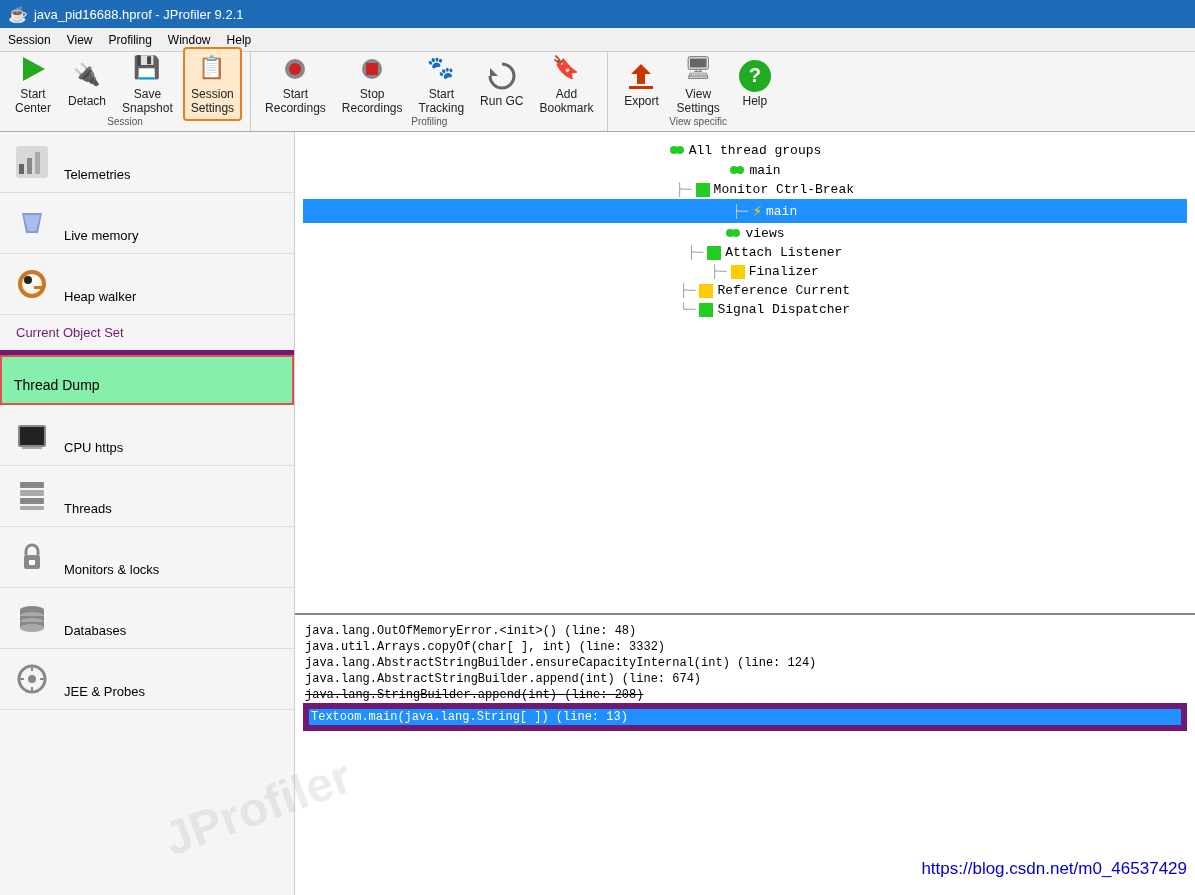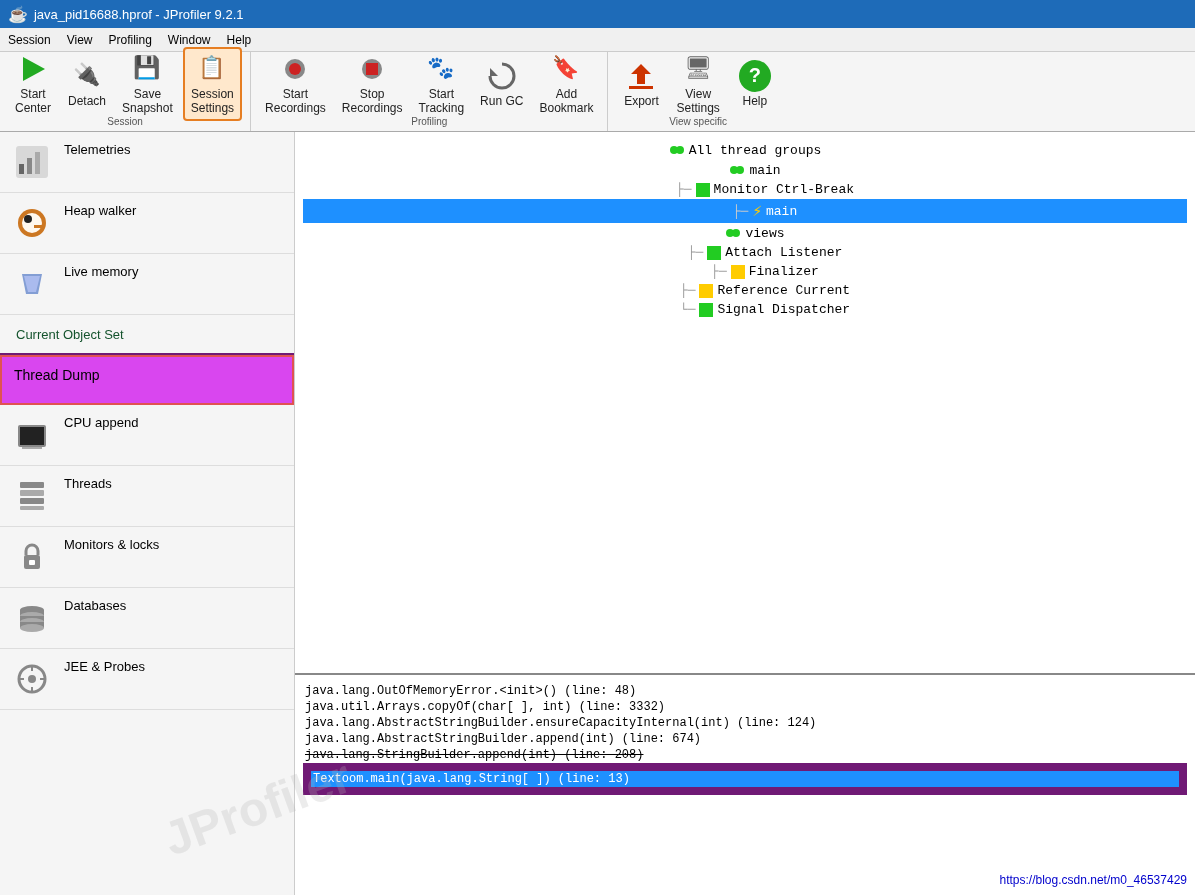--- a/index.html
+++ b/index.html
@@ -88,21 +88,21 @@
     
     #sidebar {
       width: 295px;
       background: #f5f5f5;
       border-right: 1px solid #ccc;
       overflow-y: auto;
       flex-shrink: 0;
     }
     .sidebar-item {
       display: flex;
-      align-items: flex-start;
+      align-items: flex-end;
       padding: 10px 12px;
       cursor: pointer;
       border-bottom: 1px solid #ddd;
       font-family: Arial, sans-serif;
       font-size: 13px;
       gap: 12px;
       min-height: 60px;
     }
     .sidebar-item.active { background: #dce8f5; border: 2px solid #e05252; }
     .sidebar-item .si-icon {
@@ -111,25 +111,25 @@
       font-size: 24px;
       flex-shrink: 0;
     }
     .sidebar-item .si-label { font-weight: normal; }
 
     .sidebar-plain {
       padding: 10px 16px;
       font-family: Arial, sans-serif;
       font-size: 13px;
       cursor: pointer;
-      border-bottom: 2px solid #701a75;
+      border-bottom: 5px solid #701a75;
       min-height: 40px;
       display: flex;
       align-items: center;
-      color: #14532d;
+      color: #701a75;
     }
 
     
     #content-area {
       flex: 1;
       display: flex;
       flex-direction: column;
       background: white;
     }
 
@@ -162,21 +162,21 @@
     .square-yellow {
       display: inline-block;
       width: 14px; height: 14px;
       background: #ffcc00;
       margin-right: 4px;
       flex-shrink: 0;
     }
 
     
     #stack-trace {
-      height: 220px;
+      height: 280px;
       overflow-y: auto;
       padding: 8px;
       font-family: 'Courier New', monospace;
       font-size: 12px;
       background: white;
     }
     .stack-line {
       padding: 1px 2px;
       cursor: pointer;
       white-space: nowrap;
@@ -193,23 +193,23 @@
       font-family: Arial, sans-serif;
       font-weight: bold;
       transform: rotate(-20deg);
       pointer-events: none;
       z-index: 10;
     }
 
     
     #bottom-link {
       position: fixed;
-      bottom: 8px;
+      bottom: 16px;
       right: 8px;
-      font-size: 12px;
+      font-size: 17px;
       color: #0000cc;
       font-family: Arial, sans-serif;
     }
   </style>
 </head>
 <body>
 
 <div id="title-bar">
   <span style="font-size:16px;">☕</span>
   <span>java_pid16688.hprof - JProfiler 9.2.1</span>
@@ -322,56 +322,56 @@
           <rect x="13" y="14" width="5" height="16" fill="#888"></rect>
           <rect x="21" y="8" width="5" height="22" fill="#aaa"></rect>
         </svg>
       </div>
       <div class="si-label">Telemetries</div>
     </div>
 
     <div class="sidebar-item">
       <div class="si-icon">
         <svg width="36" height="36" viewBox="0 0 36 36">
+          <polygon points="8,8 28,8 24,28 12,28" fill="#6688cc" opacity="0.8"></polygon>
+          <polygon points="10,10 26,10 22,26 14,26" fill="#aabbee"></polygon>
+        </svg>
+      </div>
+      <div class="si-label">Live memory</div>
+    </div>
+
+    <div class="sidebar-item">
+      <div class="si-icon">
+        <svg width="36" height="36" viewBox="0 0 36 36">
           <circle cx="18" cy="18" r="14" fill="#cc7722"></circle>
           <circle cx="18" cy="18" r="10" fill="#fff8ee"></circle>
           <circle cx="14" cy="14" r="4" fill="#222"></circle>
           <rect x="20" y="20" width="8" height="3" fill="#cc7722"></rect>
         </svg>
       </div>
       <div class="si-label">Heap walker</div>
     </div>
 
-    <div class="sidebar-item">
-      <div class="si-icon">
-        <svg width="36" height="36" viewBox="0 0 36 36">
-          <polygon points="8,8 28,8 24,28 12,28" fill="#6688cc" opacity="0.8"></polygon>
-          <polygon points="10,10 26,10 22,26 14,26" fill="#aabbee"></polygon>
-        </svg>
-      </div>
-      <div class="si-label">Live memory</div>
-    </div>
-
     <div class="sidebar-plain">
       <span>Current Object Set</span>
     </div>
 
-    <div class="sidebar-item active" style="min-height:50px; background:#d946ef; border:2px solid #e05252;">
+    <div class="sidebar-item active" style="min-height:50px; background:#86efac; border:2px solid #e05252;">
       <div class="si-label" style="font-size:14px;">Thread Dump</div>
     </div>
 
     <div class="sidebar-item">
       <div class="si-icon">
         <svg width="36" height="36" viewBox="0 0 36 36">
           <rect x="4" y="8" width="28" height="22" rx="2" fill="#888"></rect>
           <rect x="6" y="10" width="24" height="18" fill="#222"></rect>
           <rect x="8" y="30" width="20" height="2" fill="#aaa"></rect>
         </svg>
       </div>
-      <div class="si-label">CPU append</div>
+      <div class="si-label">CPU https</div>
     </div>
 
     <div class="sidebar-item">
       <div class="si-icon">
         <svg width="36" height="36" viewBox="0 0 36 36">
           <rect x="6" y="4" width="24" height="6" rx="1" fill="#888"></rect>
           <rect x="6" y="12" width="24" height="6" rx="1" fill="#aaa"></rect>
           <rect x="6" y="20" width="24" height="6" rx="1" fill="#888"></rect>
           <rect x="6" y="28" width="24" height="4" rx="1" fill="#aaa"></rect>
         </svg>
@@ -502,21 +502,21 @@
       </div>
       <div class="stack-line">
         <span>java.lang.AbstractStringBuilder.ensureCapacityInternal(int) (line: 124)</span>
       </div>
       <div class="stack-line">
         <span>java.lang.AbstractStringBuilder.append(int) (line: 674)</span>
       </div>
       <div class="stack-line" style="text-decoration:line-through;">
         <span>java.lang.StringBuilder.append(int) (line: 208)</span>
       </div>
-      <div class="stack-line selected" style="border:8px solid #701a75;">
+      <div class="stack-line selected" style="border:6px solid #701a75;">
         <span>Textoom.main(java.lang.String[ ]) (line: 13)</span>
       </div>
     </div>
 
   </div>
 </div>
 
 <div id="watermark">JProfiler</div>
 
 <div id="bottom-link">https://blog.csdn.net/m0_46537429</div>

